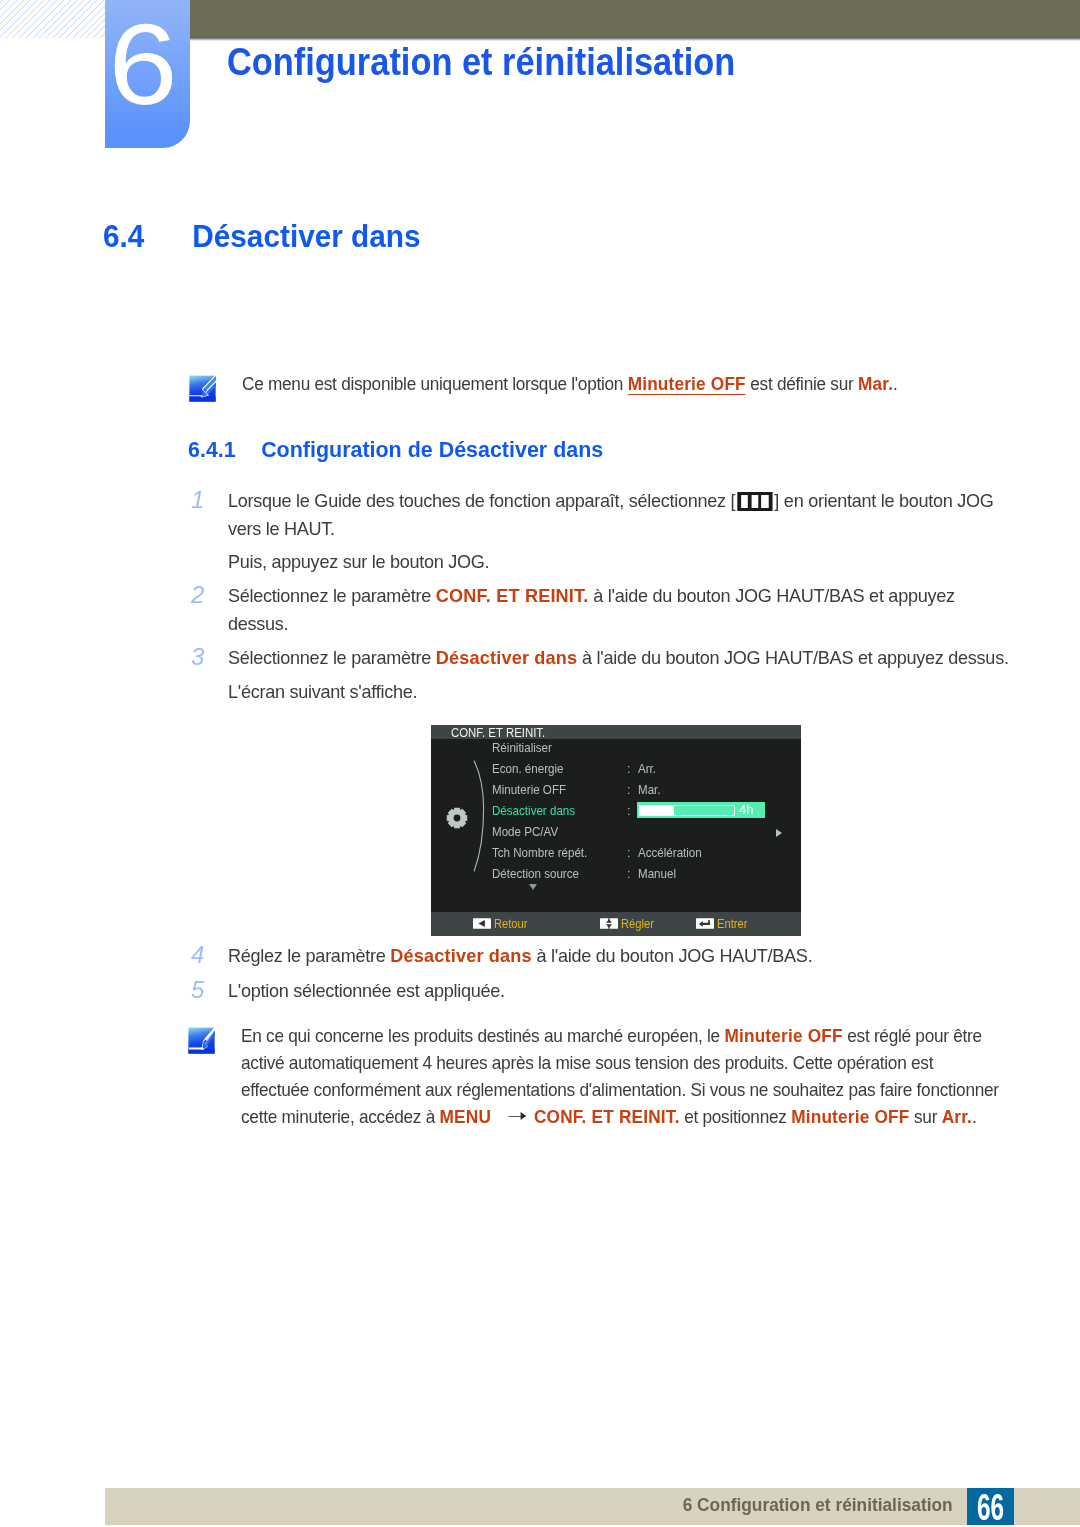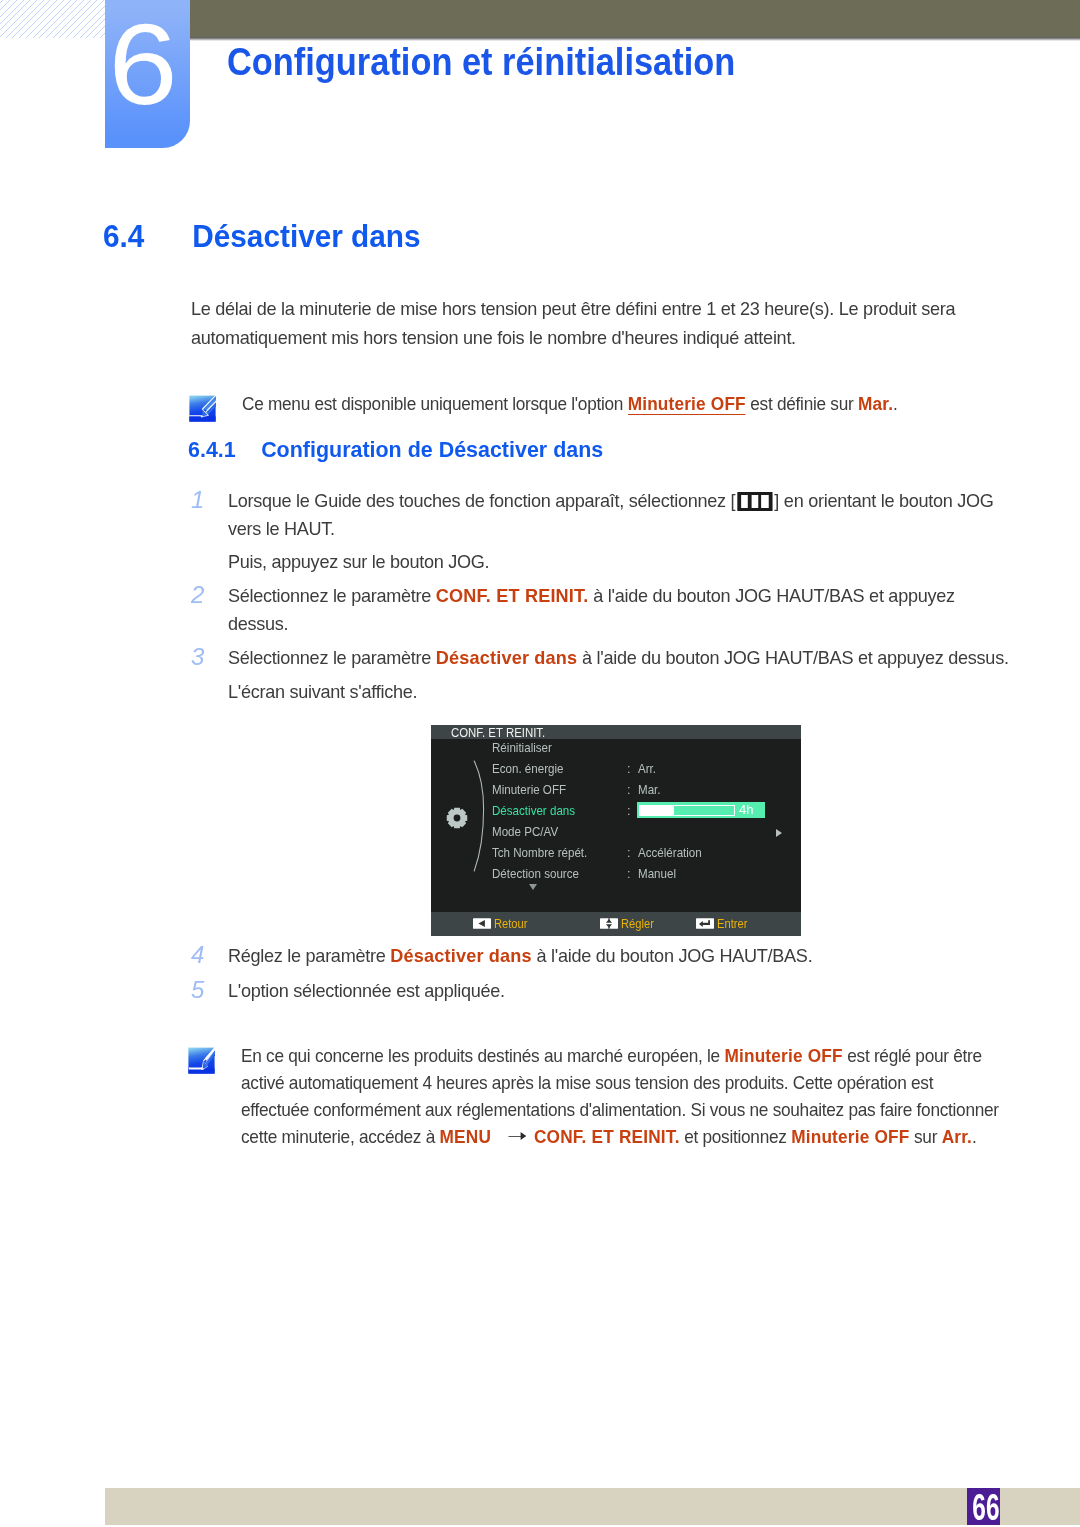--- a/index.html
+++ b/index.html
@@ -30,21 +30,21 @@
   .h3{position:absolute;left:188px;top:439px;font-size:22px;line-height:22px;font-weight:bold;color:#1059ee;
       white-space:nowrap;transform:scaleX(.975);transform-origin:left top;}
   .h3 .num{display:inline-block;width:75px;}
 
   
   .sq{display:block;transform:scaleX(.952);transform-origin:left top;white-space:nowrap;}
   .body{position:absolute;color:#3c3c3c;font-size:19px;letter-spacing:-.3px;}
   .ln{height:29px;line-height:29px;}
   .p-intro{left:190.5px;top:294px;}
 
-  .note{position:absolute;color:#3c3c3c;font-size:19px;letter-spacing:-.3px;margin-top:20px;}
+  .note{position:absolute;color:#3c3c3c;font-size:19px;letter-spacing:-.3px;}
   .note .ico{position:absolute;left:0;top:0;width:25px;height:23px;}
   .note1{left:189px;top:369px;font-size:18.8px;}
   .note1 .txt{display:block;margin-left:53px;line-height:29px;height:29px;transform:scaleX(.917);}
   .note1 .ico{top:6px;width:27px;height:27px;}
   .note2{left:188px;top:1022px;font-size:18.5px;}
   .note2 .txt{display:block;margin-left:53px;}
   .note2 .txt .ln{height:27px;line-height:27px;transform:scaleX(.932);}
   .note2 .ico{top:5px;width:27px;height:27px;}
   .arr{display:inline-block;width:46px;height:14px;position:relative;vertical-align:-1px;}
   .arr::before{content:"";position:absolute;left:19px;top:6px;width:18px;height:1.4px;background:#555;}
@@ -91,43 +91,39 @@
   .osd-foot{position:absolute;left:0;top:187px;width:100%;height:24px;background:#3e4546;}
   .osd-foot .item{position:absolute;top:0;height:24px;color:#eab308;font-size:12px;line-height:24px;white-space:nowrap;}
   .osd-foot .kbd{position:absolute;left:0;top:6px;width:18px;height:11px;display:block;line-height:0;}
   .osd-foot .item span.t{margin-left:21px;display:inline-block;transform:scaleX(.93);transform-origin:left top;}
 
   
   .footbar{position:absolute;left:105px;top:1488px;width:975px;height:37px;background:#d8d2c1;}
   .foottext{position:absolute;left:0;top:1486px;width:953px;height:37px;line-height:37px;text-align:right;
      color:#6f6556;font-size:19px;font-weight:bold;}
   .foottext span{display:inline-block;transform:scaleX(.91);transform-origin:right center;}
-  .pagebox{position:absolute;left:967px;top:1488px;width:33px;height:37px;background:#4c1d95;}
+  .pagebox{position:absolute;left:967px;top:1488px;width:47px;height:37px;background:#0369a1;}
   .pagebox span{display:block;text-align:center;color:#fff;font-size:36px;font-weight:bold;line-height:33px;
      transform:scaleX(.68);transform-origin:center top;padding-top:3px;}
 </style>
 </head>
 <body>
 
 <div class="page">
 
   <div class="hatch"></div>
   <div class="khaki"></div>
   <div class="khaki-shadow"></div>
   <div class="chapnum">
     <span><i>6</i></span>
   </div>
   <div class="chaptitle">Configuration et réinitialisation</div>
 
   <div class="h2"><span class="num">6.4</span><span>Désactiver dans</span></div>
 
-  <div class="body p-intro">
-    <div class="ln sq">Le délai de la minuterie de mise hors tension peut être défini entre 1 et 23 heure(s). Le produit sera</div>
-    <div class="ln sq">automatiquement mis hors tension une fois le nombre d'heures indiqué atteint.</div>
-  </div>
 
   <div class="note note1">
     <span class="ico">
       <svg viewBox="0 0 27 27" width="27" height="27">
         <defs>
           <linearGradient id="ng2" x1="0.38" y1="0" x2="0.55" y2="1">
             <stop offset="0" stop-color="#86cdef"></stop>
             <stop offset="0.28" stop-color="#3a7ce9"></stop>
             <stop offset="0.60" stop-color="#1445e9"></stop>
             <stop offset="1" stop-color="#0a32e2"></stop>
@@ -293,17 +289,18 @@
     </span>
     <div class="txt">
       <div class="ln sq"><span>En ce qui concerne les produits destinés au marché européen, le </span><b class="red">Minuterie OFF</b><span> est réglé pour être</span></div>
       <div class="ln sq">activé automatiquement 4 heures après la mise sous tension des produits. Cette opération est</div>
       <div class="ln sq">effectuée conformément aux réglementations d'alimentation. Si vous ne souhaitez pas faire fonctionner</div>
       <div class="ln sq"><span>cette minuterie, accédez à </span><b class="red">MENU</b><span class="arr" title="→"></span><b class="red">CONF. ET REINIT.</b><span> et positionnez </span><b class="red">Minuterie OFF</b><span> sur </span><b class="red">Arr.</b><span>.</span></div>
     </div>
   </div>
 
   <div class="footbar"></div>
+  <div class="foottext"><span>6 Configuration et réinitialisation</span></div>
   <div class="pagebox">
     <span>66</span>
   </div>
 
 </div>
 
 </body></html>

